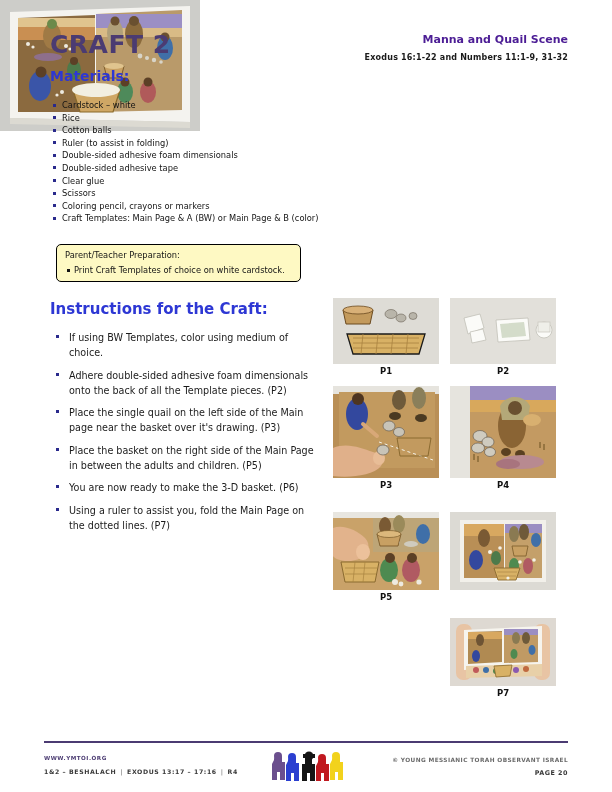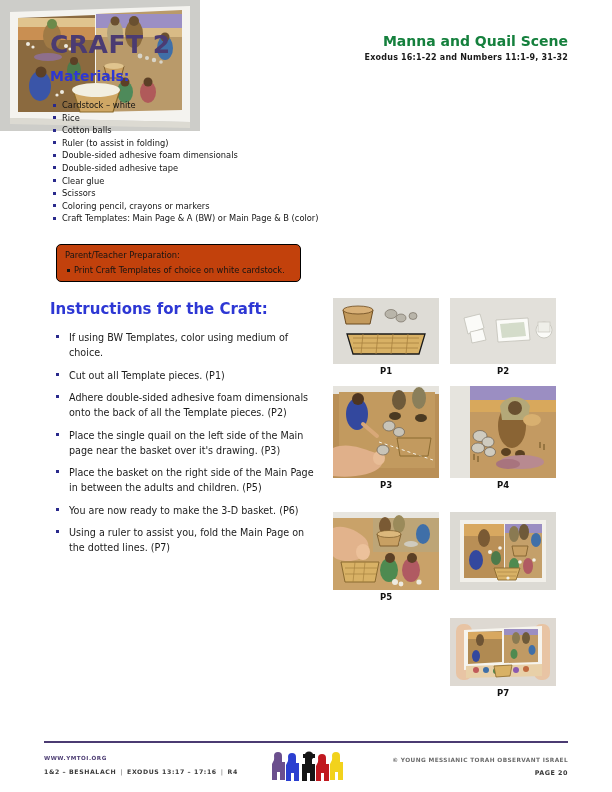--- a/index.html
+++ b/index.html
@@ -18,21 +18,21 @@
     font-size:25px;font-weight:bold;color:#4b3b72;
     letter-spacing:0.5px;
     font-family:"DejaVu Sans","Liberation Sans",sans-serif;
   }
   .materials-head{
     position:absolute;left:50px;top:68px;
     font-size:14px;font-weight:bold;color:#2d37d4;
   }
   .scene-title{
     position:absolute;right:44px;top:33px;
-    font-size:14px;font-weight:bold;color:#15803d;
+    font-size:11px;font-weight:bold;color:#4c1d95;
     text-align:right;white-space:nowrap;
   }
   .scene-ref{
     position:absolute;right:44px;top:53px;
     font-size:8px;font-weight:bold;color:#1a1a1a;
     text-align:right;white-space:nowrap;letter-spacing:0.2px;
   }
 
   
   .mat-list{position:absolute;left:52px;top:99px;width:330px;}
@@ -41,21 +41,21 @@
     padding-left:10px;position:relative;white-space:nowrap;
   }
   .mat-item .sq{
     position:absolute;left:1px;top:4.5px;
     width:3px;height:3px;background:#2a2a8c;
   }
 
   
   .prep-box{
     position:absolute;left:56px;top:244px;width:245px;height:38px;
-    border:0.8px solid #000;border-radius:5px;background:#c2410c;
+    border:0.8px solid #000;border-radius:5px;background:#fef9c3;
     box-sizing:border-box;
   }
   .prep-title{
     position:absolute;left:8px;top:5px;
     font-size:8.3px;color:#141414;white-space:nowrap;
   }
   .prep-item{
     position:absolute;left:10px;top:20px;
     font-size:8.3px;color:#141414;white-space:nowrap;padding-left:7px;
   }
@@ -138,21 +138,20 @@
   </div>
 
   <div class="prep-box">
     <div class="prep-title">Parent/Teacher Preparation:</div>
     <div class="prep-item"><span class="sq"></span><span>Print Craft Templates of choice on white cardstock.</span></div>
   </div>
 
   <div class="instr-head">Instructions for the Craft:</div>
   <div class="instr-list">
     <div class="instr-item"><span class="sq"></span><span>If using BW Templates, color using medium of choice.</span></div>
-    <div class="instr-item"><span class="sq"></span><span>Cut out all Template pieces. (P1)</span></div>
     <div class="instr-item"><span class="sq"></span><span>Adhere double-sided adhesive foam dimensionals onto the back of all the Template pieces. (P2)</span></div>
     <div class="instr-item"><span class="sq"></span><span>Place the single quail on the left side of the Main page near the basket over it's drawing. (P3)</span></div>
     <div class="instr-item"><span class="sq"></span><span>Place the basket on the right side of the Main Page in between the adults and children. (P5)</span></div>
     <div class="instr-item"><span class="sq"></span><span>You are now ready to make the 3-D basket. (P6)</span></div>
     <div class="instr-item"><span class="sq"></span><span>Using a ruler to assist you, fold the Main Page on the dotted lines. (P7)</span></div>
   </div>
 
   <div id="hero">
     <svg width="200" height="131" viewBox="0 0 200 131">
       <rect x="0" y="0" width="200" height="131" fill="#cdcdc9"></rect>

